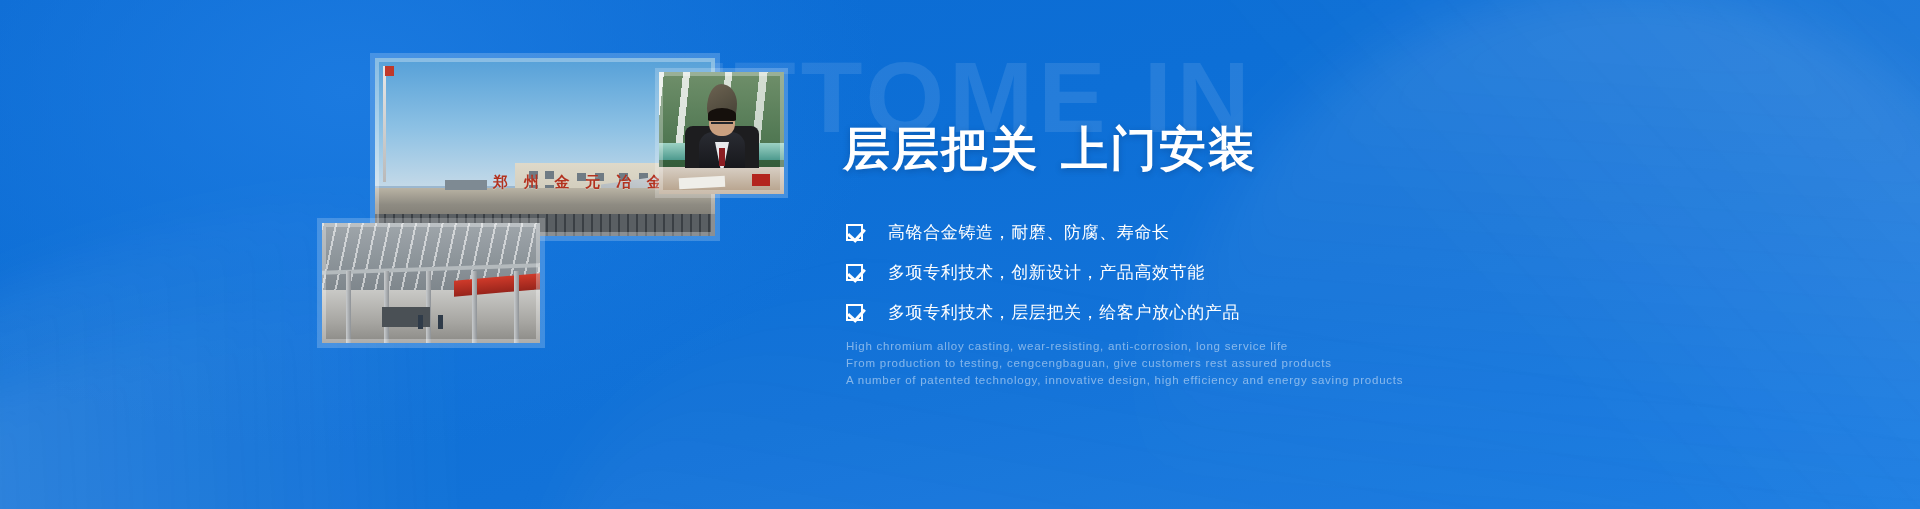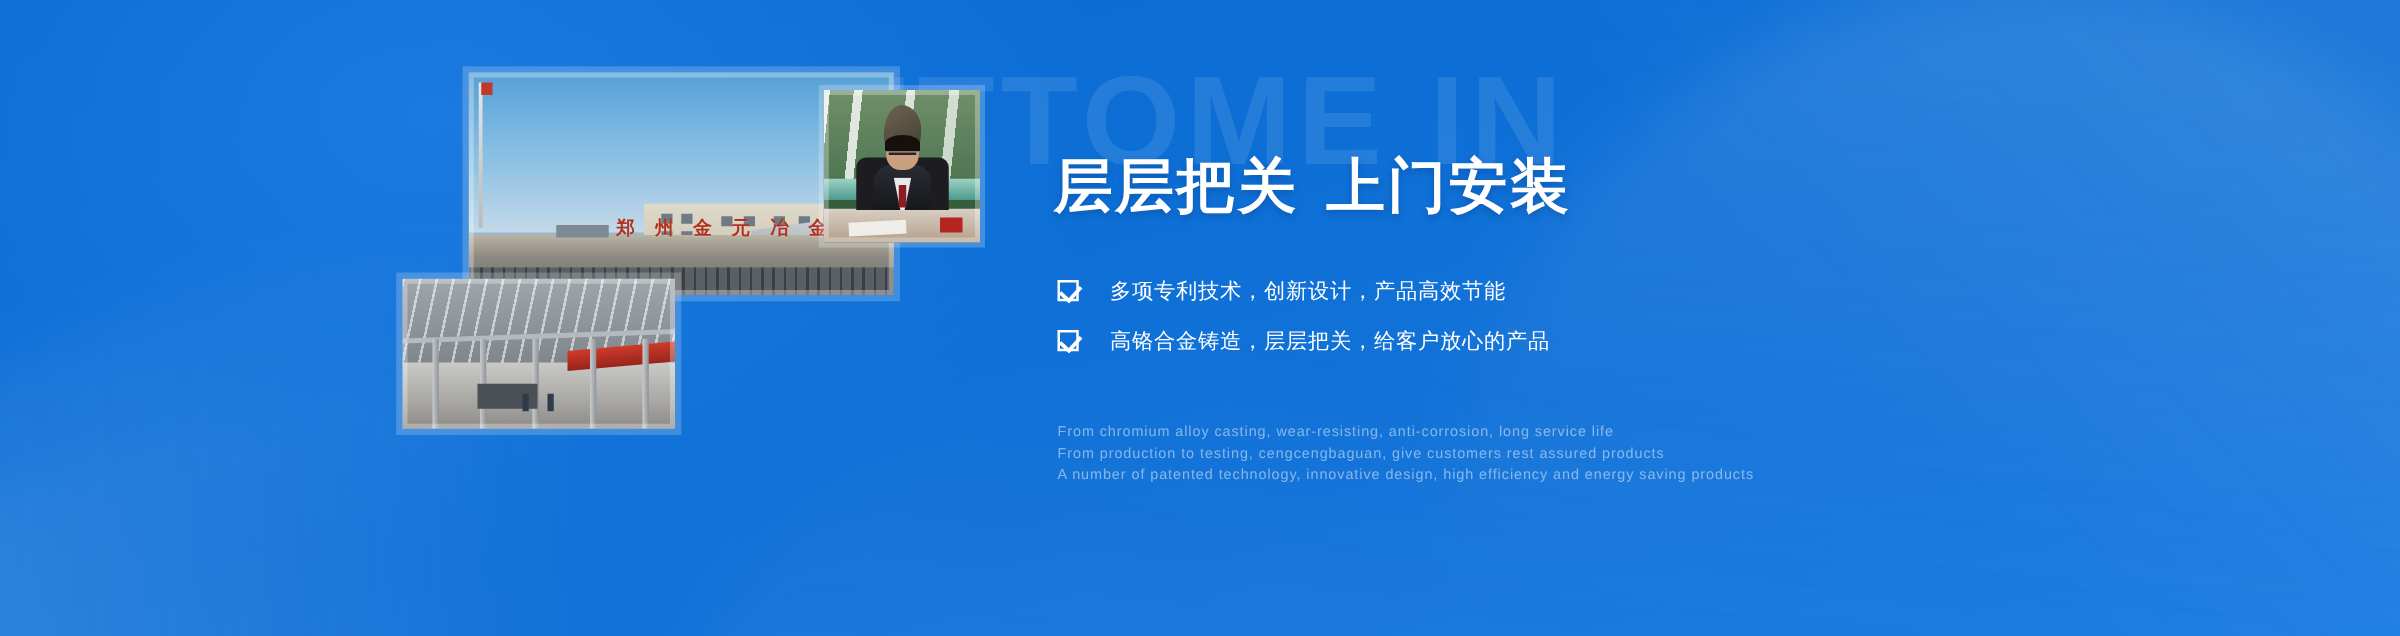--- a/index.html
+++ b/index.html
@@ -355,29 +355,33 @@
 
   </div>
 
   <div class="content">
 
     <div class="headline"><span>层层把关</span><span class="gap"></span><span>上门安装</span></div>
 
     <div class="features">
       <div class="feature-row">
         <span class="check-box"></span>
+        <span class="feature-text">高铬合金铸造，耐磨、防腐、寿命长</span>
+      </div>
+      <div class="feature-row">
+        <span class="check-box"></span>
         <span class="feature-text">多项专利技术，创新设计，产品高效节能</span>
       </div>
       <div class="feature-row">
         <span class="check-box"></span>
-        <span class="feature-text">高铬合金铸造，层层把关，给客户放心的产品</span>
+        <span class="feature-text">多项专利技术，层层把关，给客户放心的产品</span>
       </div>
     </div>
 
     <div class="english">
-      <div class="english-line">From chromium alloy casting, wear-resisting, anti-corrosion, long service life</div>
+      <div class="english-line">High chromium alloy casting, wear-resisting, anti-corrosion, long service life</div>
       <div class="english-line">From production to testing, cengcengbaguan, give customers rest assured products</div>
       <div class="english-line">A number of patented technology, innovative design, high efficiency and energy saving products</div>
     </div>
 
   </div>
 
 </div>
 
 </body></html>

